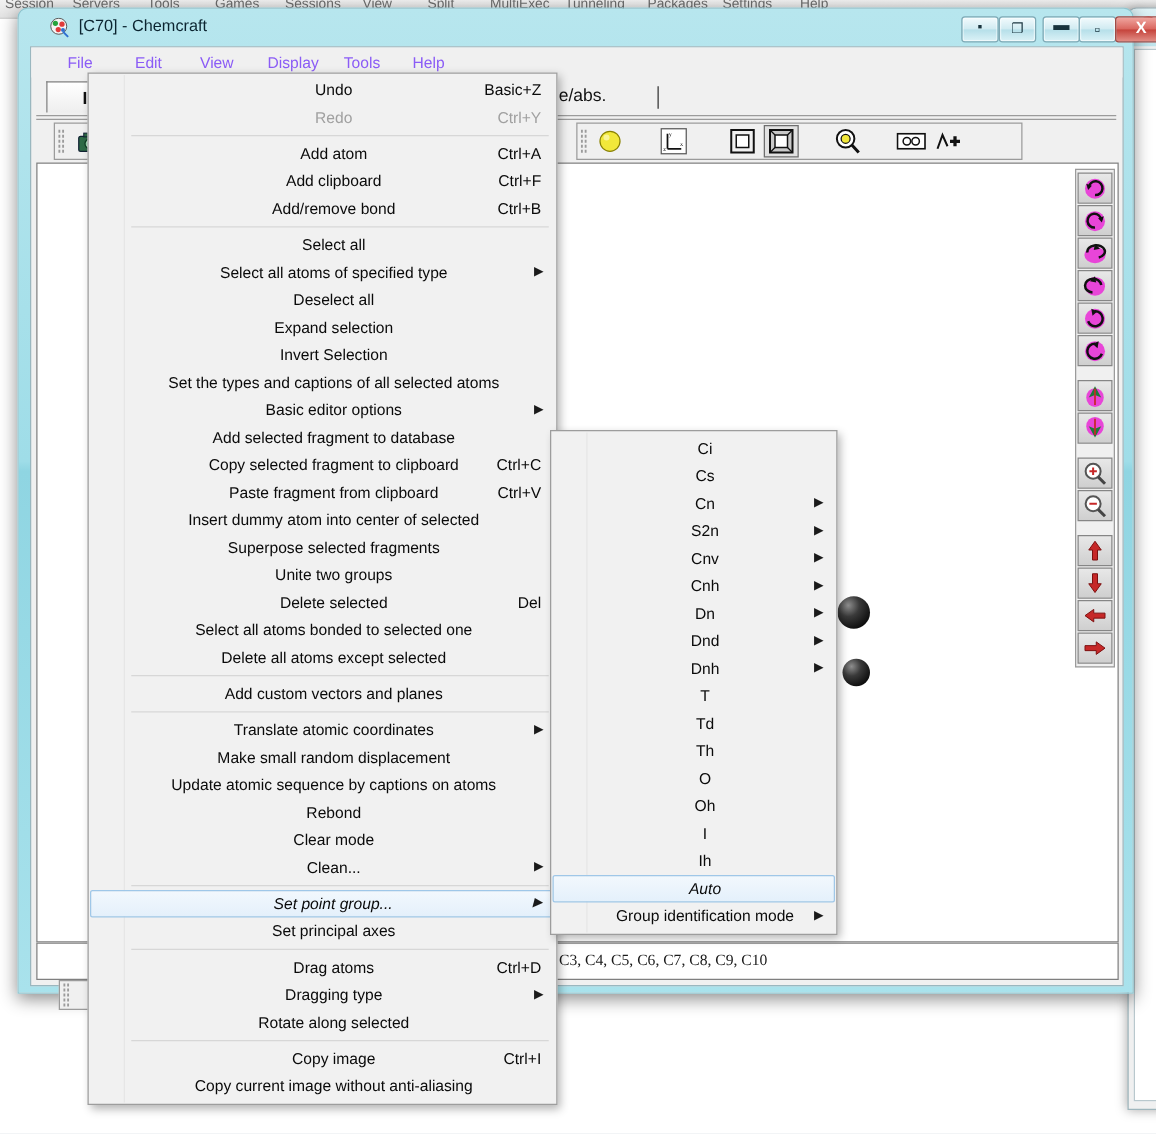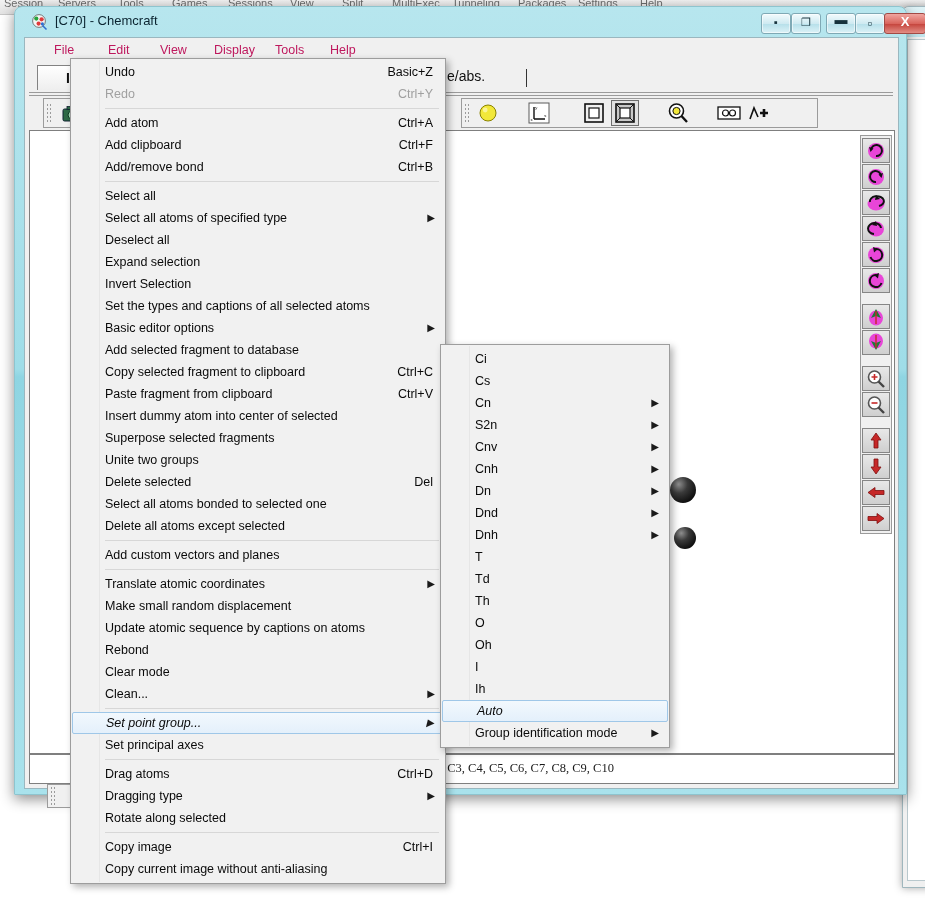--- a/index.html
+++ b/index.html
@@ -38,21 +38,21 @@
   }
 
   
   #main-window{
     left:14px;top:6px;width:891px;height:787px;
     border-radius:8px 8px 0 0;
     background:linear-gradient(to bottom,#b7e6ee 0%,#9fdde8 46%,#8fd5e2 47%,#a9e2ec 100%);
     box-shadow:0 4px 14px rgba(0,0,0,.45);
     border:1px solid #8ec4ce;
   }
-  #title-bar{left:8px;top:0;width:891px;height:40px;}
+  #title-bar{left:16px;top:0;width:891px;height:40px;}
   #app-icon{
     left:8px;top:7px;width:17px;height:17px;border-radius:3px;
   }
   #title-text{
     left:32px;top:6px;font-size:13px;color:#0b2430;white-space:nowrap;
   }
   .winbtn{
     top:6px;height:19px;border:1px solid #7fa9b5;border-radius:3px;
     background:linear-gradient(#f3fbfd,#cfeaf1 50%,#b5dfe9 51%,#dcf2f7);
     box-shadow:inset 0 0 0 1px rgba(255,255,255,.55);
@@ -71,21 +71,21 @@
 
   
   #client{
     left:9px;top:30px;width:873px;height:750px;
     background:#f0f0f0;border:1px solid #9ab7bf;
   }
   #menubar{
     left:0;top:0;width:873px;height:24px;background:#f0f0f0;
   }
   .menu-top{
-    position:absolute;top:4px;font-size:12.5px;color:#be185d;padding:1px 7px;white-space:nowrap;
+    position:absolute;top:4px;font-size:12.5px;color:#8b5cf6;padding:1px 7px;white-space:nowrap;
   }
 
   
   #tab-strip{
     left:4px;top:26px;width:864px;height:28px;background:#f0f0f0;
   }
   #tab-image{
     left:8px;top:1px;height:24px;min-width:60px;padding:0 10px;
     background:linear-gradient(#ffffff,#eeeeee);
     border:1px solid #828282;border-bottom:none;
@@ -155,21 +155,21 @@
     background:#f1f1f1;border:1px solid #9d9d9d;
     box-shadow:3px 3px 7px rgba(0,0,0,.3);
     padding:2px 0 3px 0;
   }
   #edit-menu .gutter{
     position:absolute;left:1px;top:1px;width:27px;bottom:1px;background:#f1f1f1;
     border-right:1px solid #e6e6e6;
   }
   .mi{
     position:relative;height:22px;line-height:22px;padding-left:34px;padding-right:16px;
-    font-size:12.5px;color:#0a0a0a;white-space:nowrap;
+    font-size:12.5px;color:#0a0a0a;white-space:nowrap;text-align:center;
   }
   .mi.disabled{color:#a0a0a0;}
   .mi.hl{
     background:linear-gradient(#f2f8fd,#e4f0fb);
     border:1px solid #9fc7e8;border-radius:2px;
     height:20px;line-height:20px;margin:0 1px;padding-left:33px;font-style:italic;
   }
   .mi .accel{position:absolute;right:12px;top:0;font-size:12.5px;}
   .mi .arrow{position:absolute;right:10px;top:0;font-size:10px;color:#1a1a1a;}
   .mi.hl .arrow{right:9px;}

